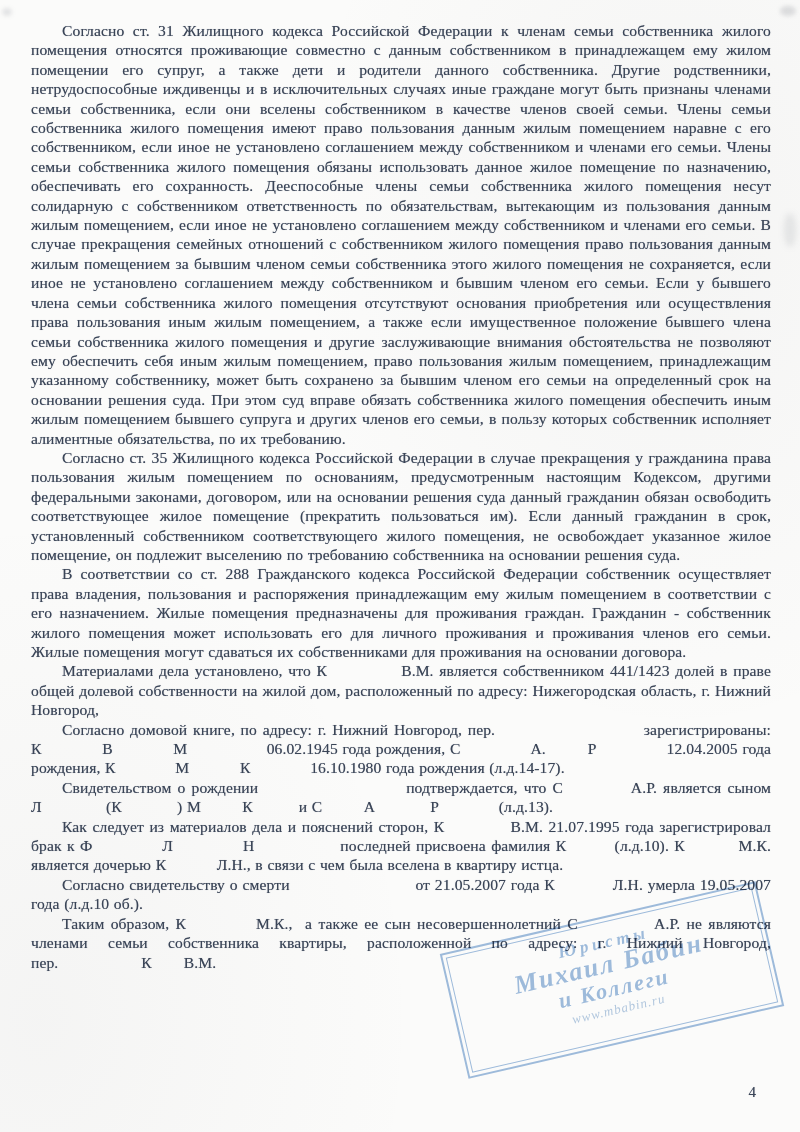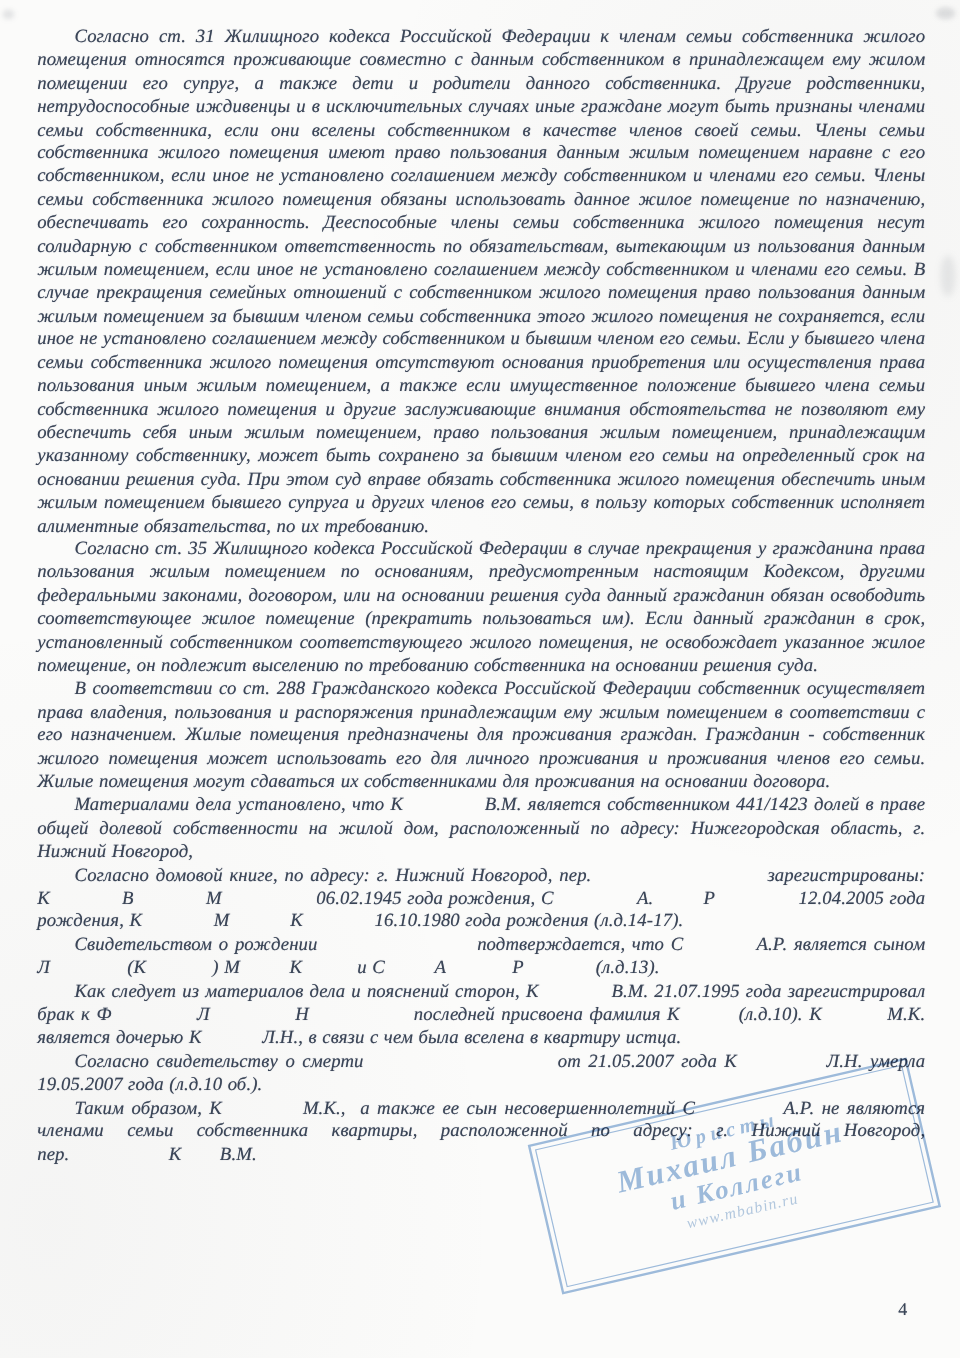--- a/index.html
+++ b/index.html
@@ -25,21 +25,20 @@
   }
   .para{
     margin:0;
     text-align:justify;
     text-indent:31px;
     font-size:15.6px;
     line-height:19.4px;
     word-spacing:0.6px;
     letter-spacing:0.1px;
     text-shadow:0 0 0.7px rgba(45,55,80,0.55);
-    font-style:italic;
   }
   .pagenum{
     position:absolute; top:1084px; right:44px;
     font-size:15px; color:var(--ink);
     text-shadow:0 0 0.7px rgba(45,55,80,0.5);
   }
   
   .stamp{
     position:absolute; left:450px; top:916px;
     width:320px; height:124px;

